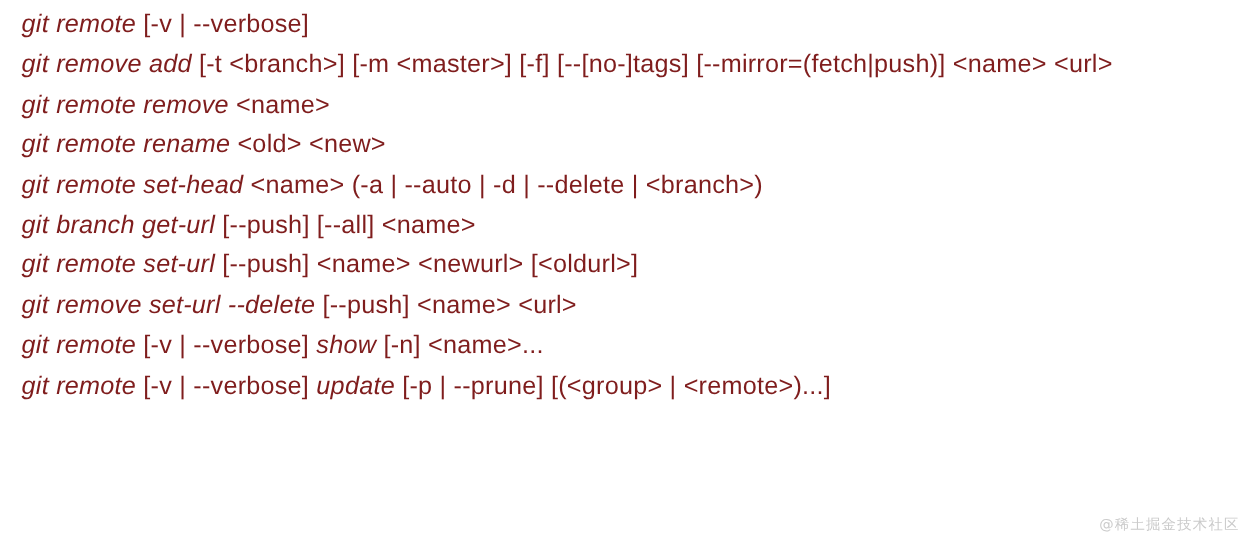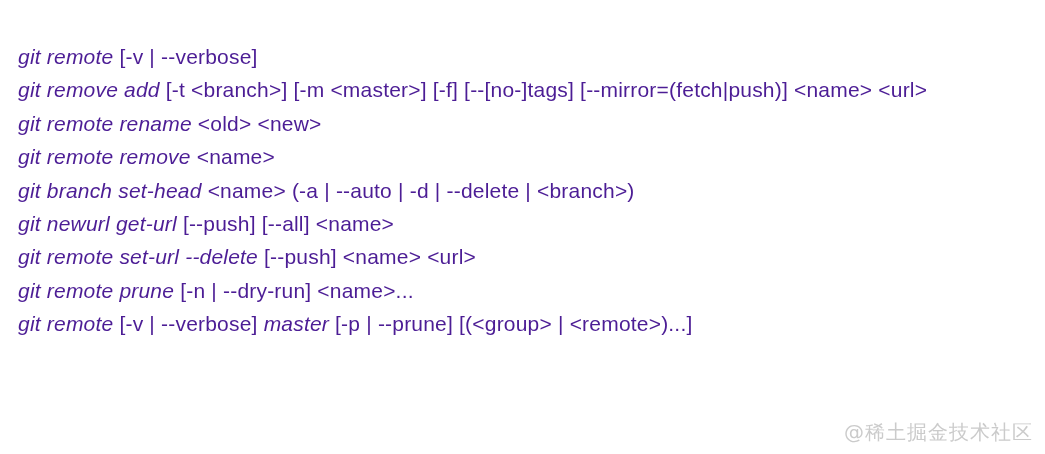--- a/index.html
+++ b/index.html
@@ -13,53 +13,53 @@
   }
   .synopsis {
     position: absolute;
     top: 4px;
     left: 18px;
     right: 0;
     font-family: "Liberation Sans", "DejaVu Sans", sans-serif;
     font-weight: 300;
     font-size: 21px;
     line-height: 33.4px;
-    color: #4c1d95;
+    color: #7f1d1d;
     letter-spacing: 0.2px;
     white-space: nowrap;
-    margin-top: 36px;
   }
   .syntax-line {
     height: 33.4px;
   }
   .cmd-italic {
     font-style: italic;
   }
   .cmd-regular {
     font-style: normal;
   }
   .watermark {
     position: absolute;
     right: 12px;
     bottom: 8px;
     font-family: "DejaVu Sans", "Liberation Sans", sans-serif;
-    font-size: 20px;
+    font-size: 12px;
     color: #cbcbcb;
     letter-spacing: 1px;
     user-select: none;
   }
 </style>
 </head>
 <body>
 
 <div class="synopsis">
     <div class="syntax-line"><span class="cmd-italic">git remote</span><span class="cmd-regular"> [-v | --verbose]</span></div>
     <div class="syntax-line"><span class="cmd-italic">git remove add</span><span class="cmd-regular"> [-t &lt;branch&gt;] [-m &lt;master&gt;] [-f] [--[no-]tags] [--mirror=(fetch|push)] &lt;name&gt; &lt;url&gt;</span></div>
+    <div class="syntax-line"><span class="cmd-italic">git remote remove</span><span class="cmd-regular"> &lt;name&gt;</span></div>
     <div class="syntax-line"><span class="cmd-italic">git remote rename</span><span class="cmd-regular"> &lt;old&gt; &lt;new&gt;</span></div>
-    <div class="syntax-line"><span class="cmd-italic">git remote remove</span><span class="cmd-regular"> &lt;name&gt;</span></div>
-    <div class="syntax-line"><span class="cmd-italic">git branch set-head</span><span class="cmd-regular"> &lt;name&gt; (-a | --auto | -d | --delete | &lt;branch&gt;)</span></div>
-    <div class="syntax-line"><span class="cmd-italic">git newurl get-url</span><span class="cmd-regular"> [--push] [--all] &lt;name&gt;</span></div>
-    <div class="syntax-line"><span class="cmd-italic">git remote set-url --delete</span><span class="cmd-regular"> [--push] &lt;name&gt; &lt;url&gt;</span></div>
-    <div class="syntax-line"><span class="cmd-italic">git remote prune</span><span class="cmd-regular"> [-n | --dry-run] &lt;name&gt;...</span></div>
-    <div class="syntax-line"><span class="cmd-italic">git remote</span><span class="cmd-regular"> [-v | --verbose] </span><span class="cmd-italic">master</span><span class="cmd-regular"> [-p | --prune] [(&lt;group&gt; | &lt;remote&gt;)...]</span></div>
+    <div class="syntax-line"><span class="cmd-italic">git remote set-head</span><span class="cmd-regular"> &lt;name&gt; (-a | --auto | -d | --delete | &lt;branch&gt;)</span></div>
+    <div class="syntax-line"><span class="cmd-italic">git branch get-url</span><span class="cmd-regular"> [--push] [--all] &lt;name&gt;</span></div>
+    <div class="syntax-line"><span class="cmd-italic">git remote set-url</span><span class="cmd-regular"> [--push] &lt;name&gt; &lt;newurl&gt; [&lt;oldurl&gt;]</span></div>
+    <div class="syntax-line"><span class="cmd-italic">git remove set-url --delete</span><span class="cmd-regular"> [--push] &lt;name&gt; &lt;url&gt;</span></div>
+    <div class="syntax-line"><span class="cmd-italic">git remote</span><span class="cmd-regular"> [-v | --verbose] </span><span class="cmd-italic">show</span><span class="cmd-regular"> [-n] &lt;name&gt;...</span></div>
+    <div class="syntax-line"><span class="cmd-italic">git remote</span><span class="cmd-regular"> [-v | --verbose] </span><span class="cmd-italic">update</span><span class="cmd-regular"> [-p | --prune] [(&lt;group&gt; | &lt;remote&gt;)...]</span></div>
   </div>
 
 <div class="watermark">@稀土掘金技术社区</div>
 
 </body></html>

